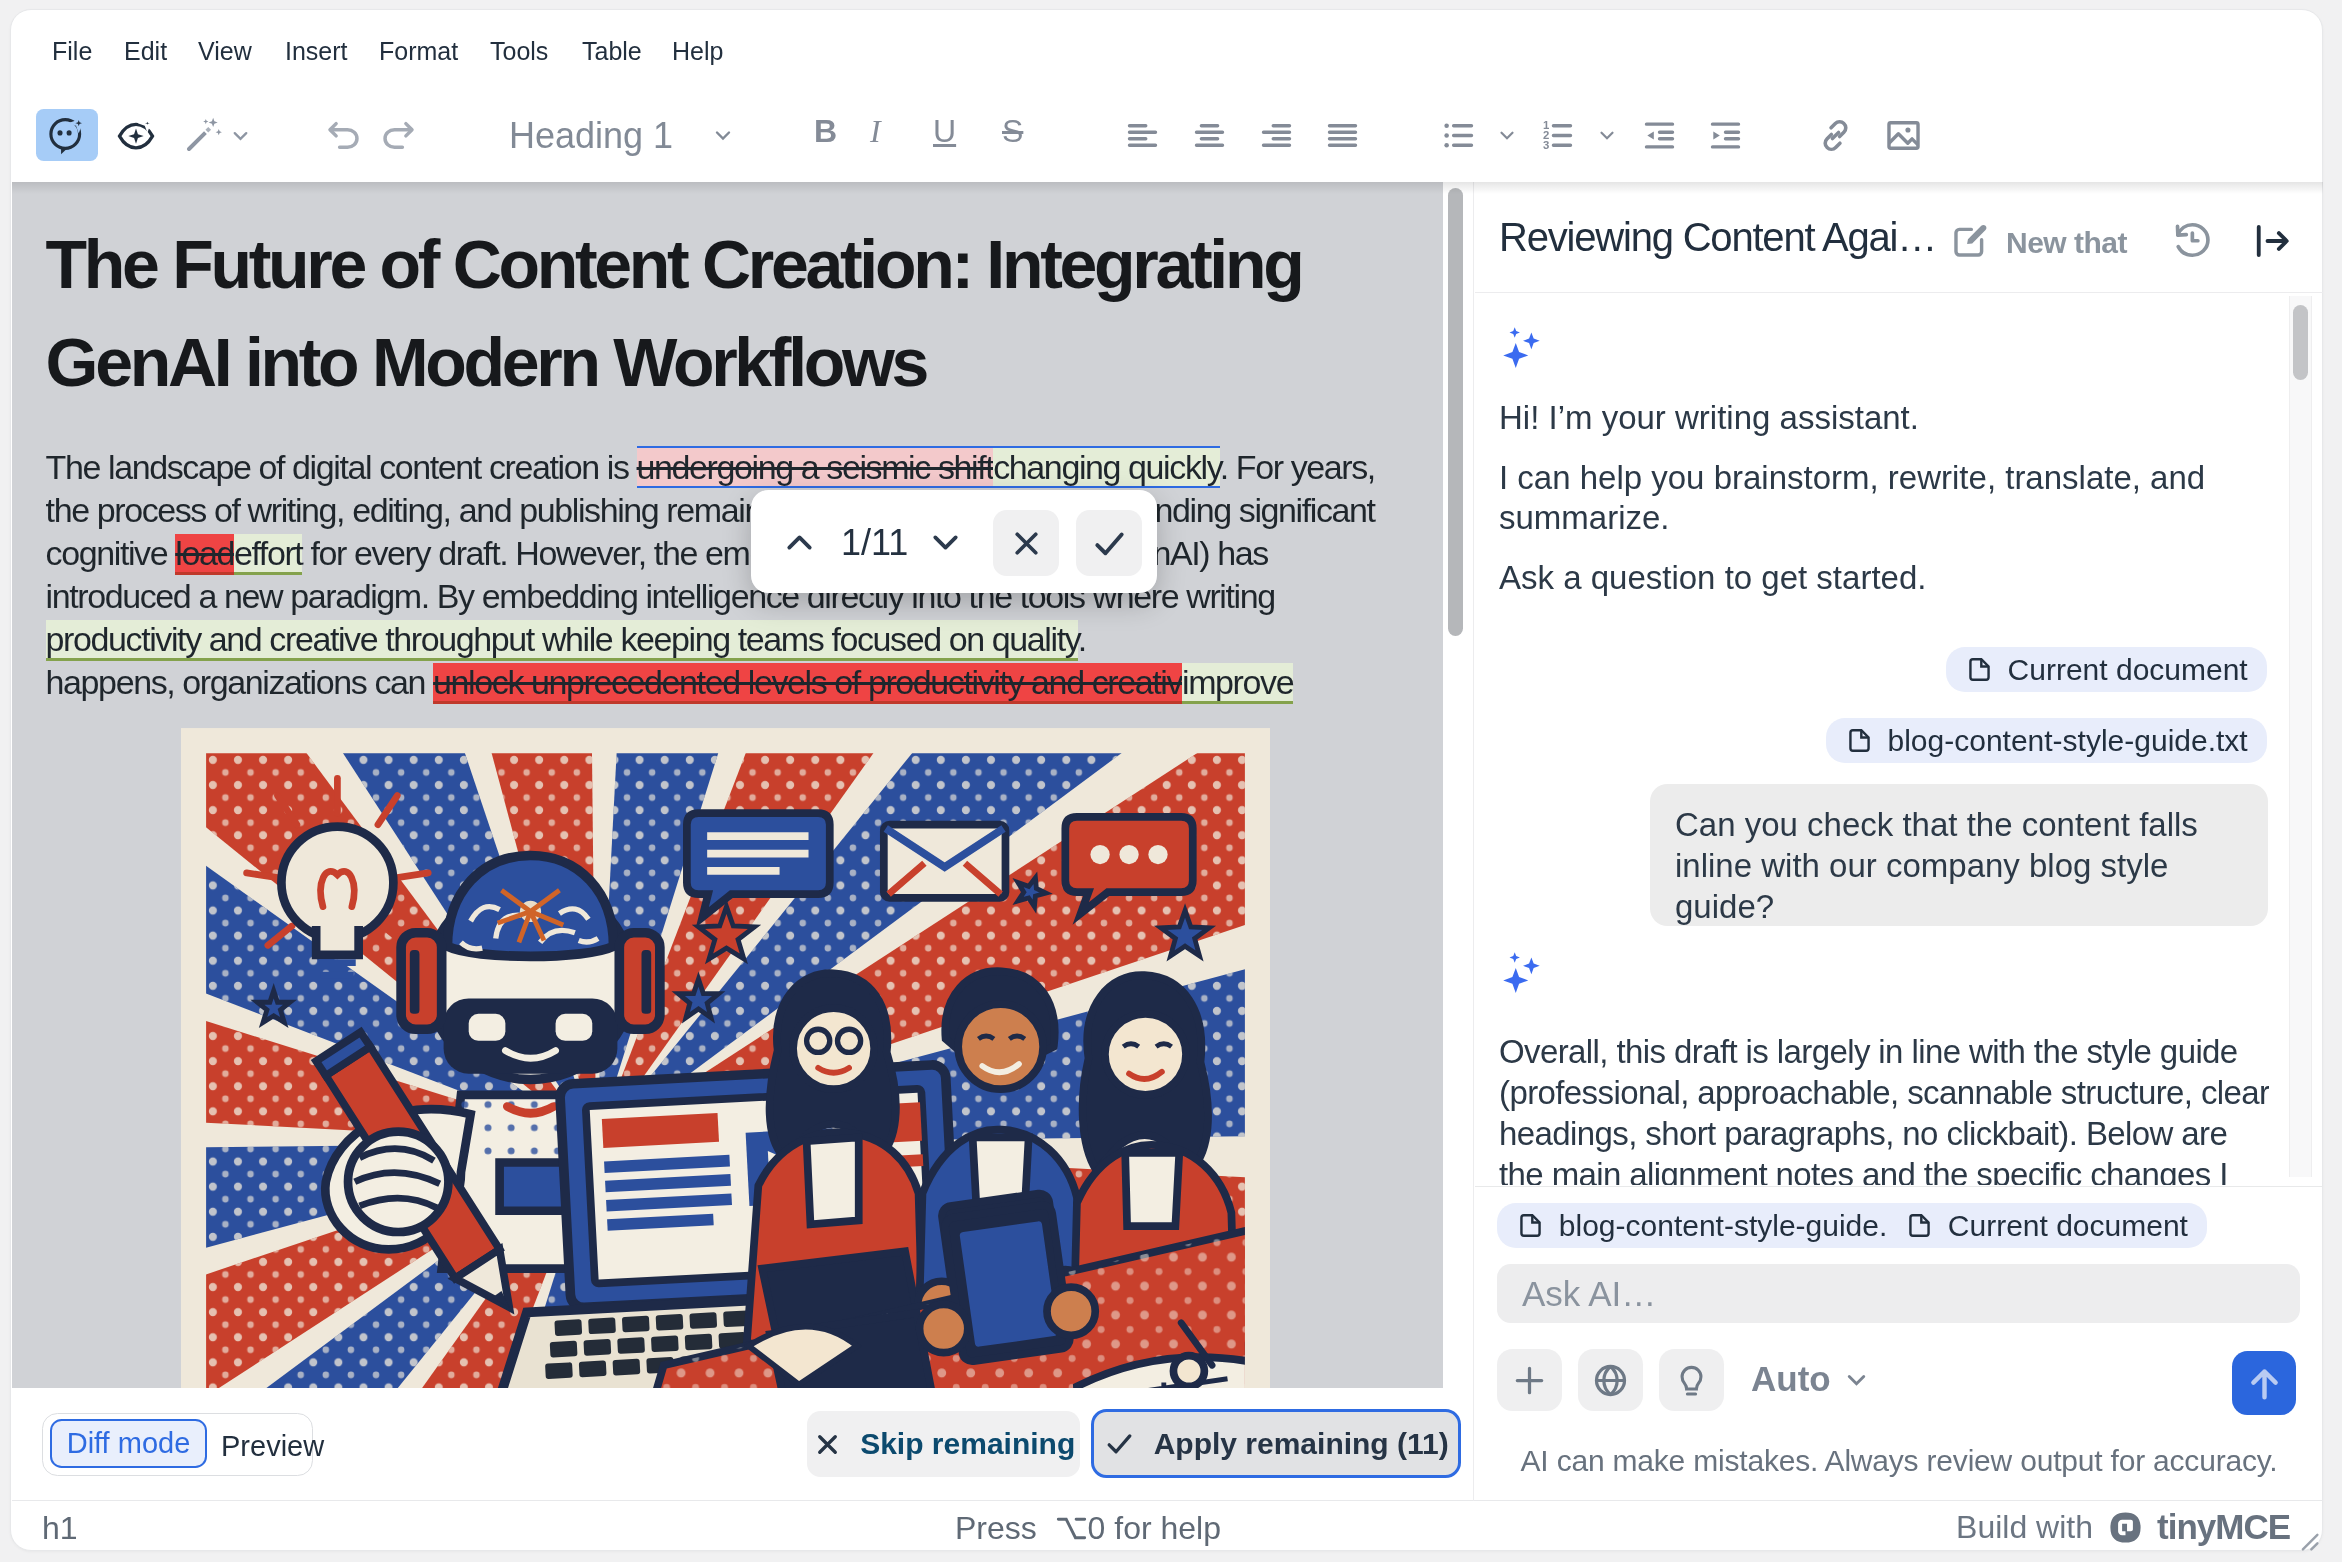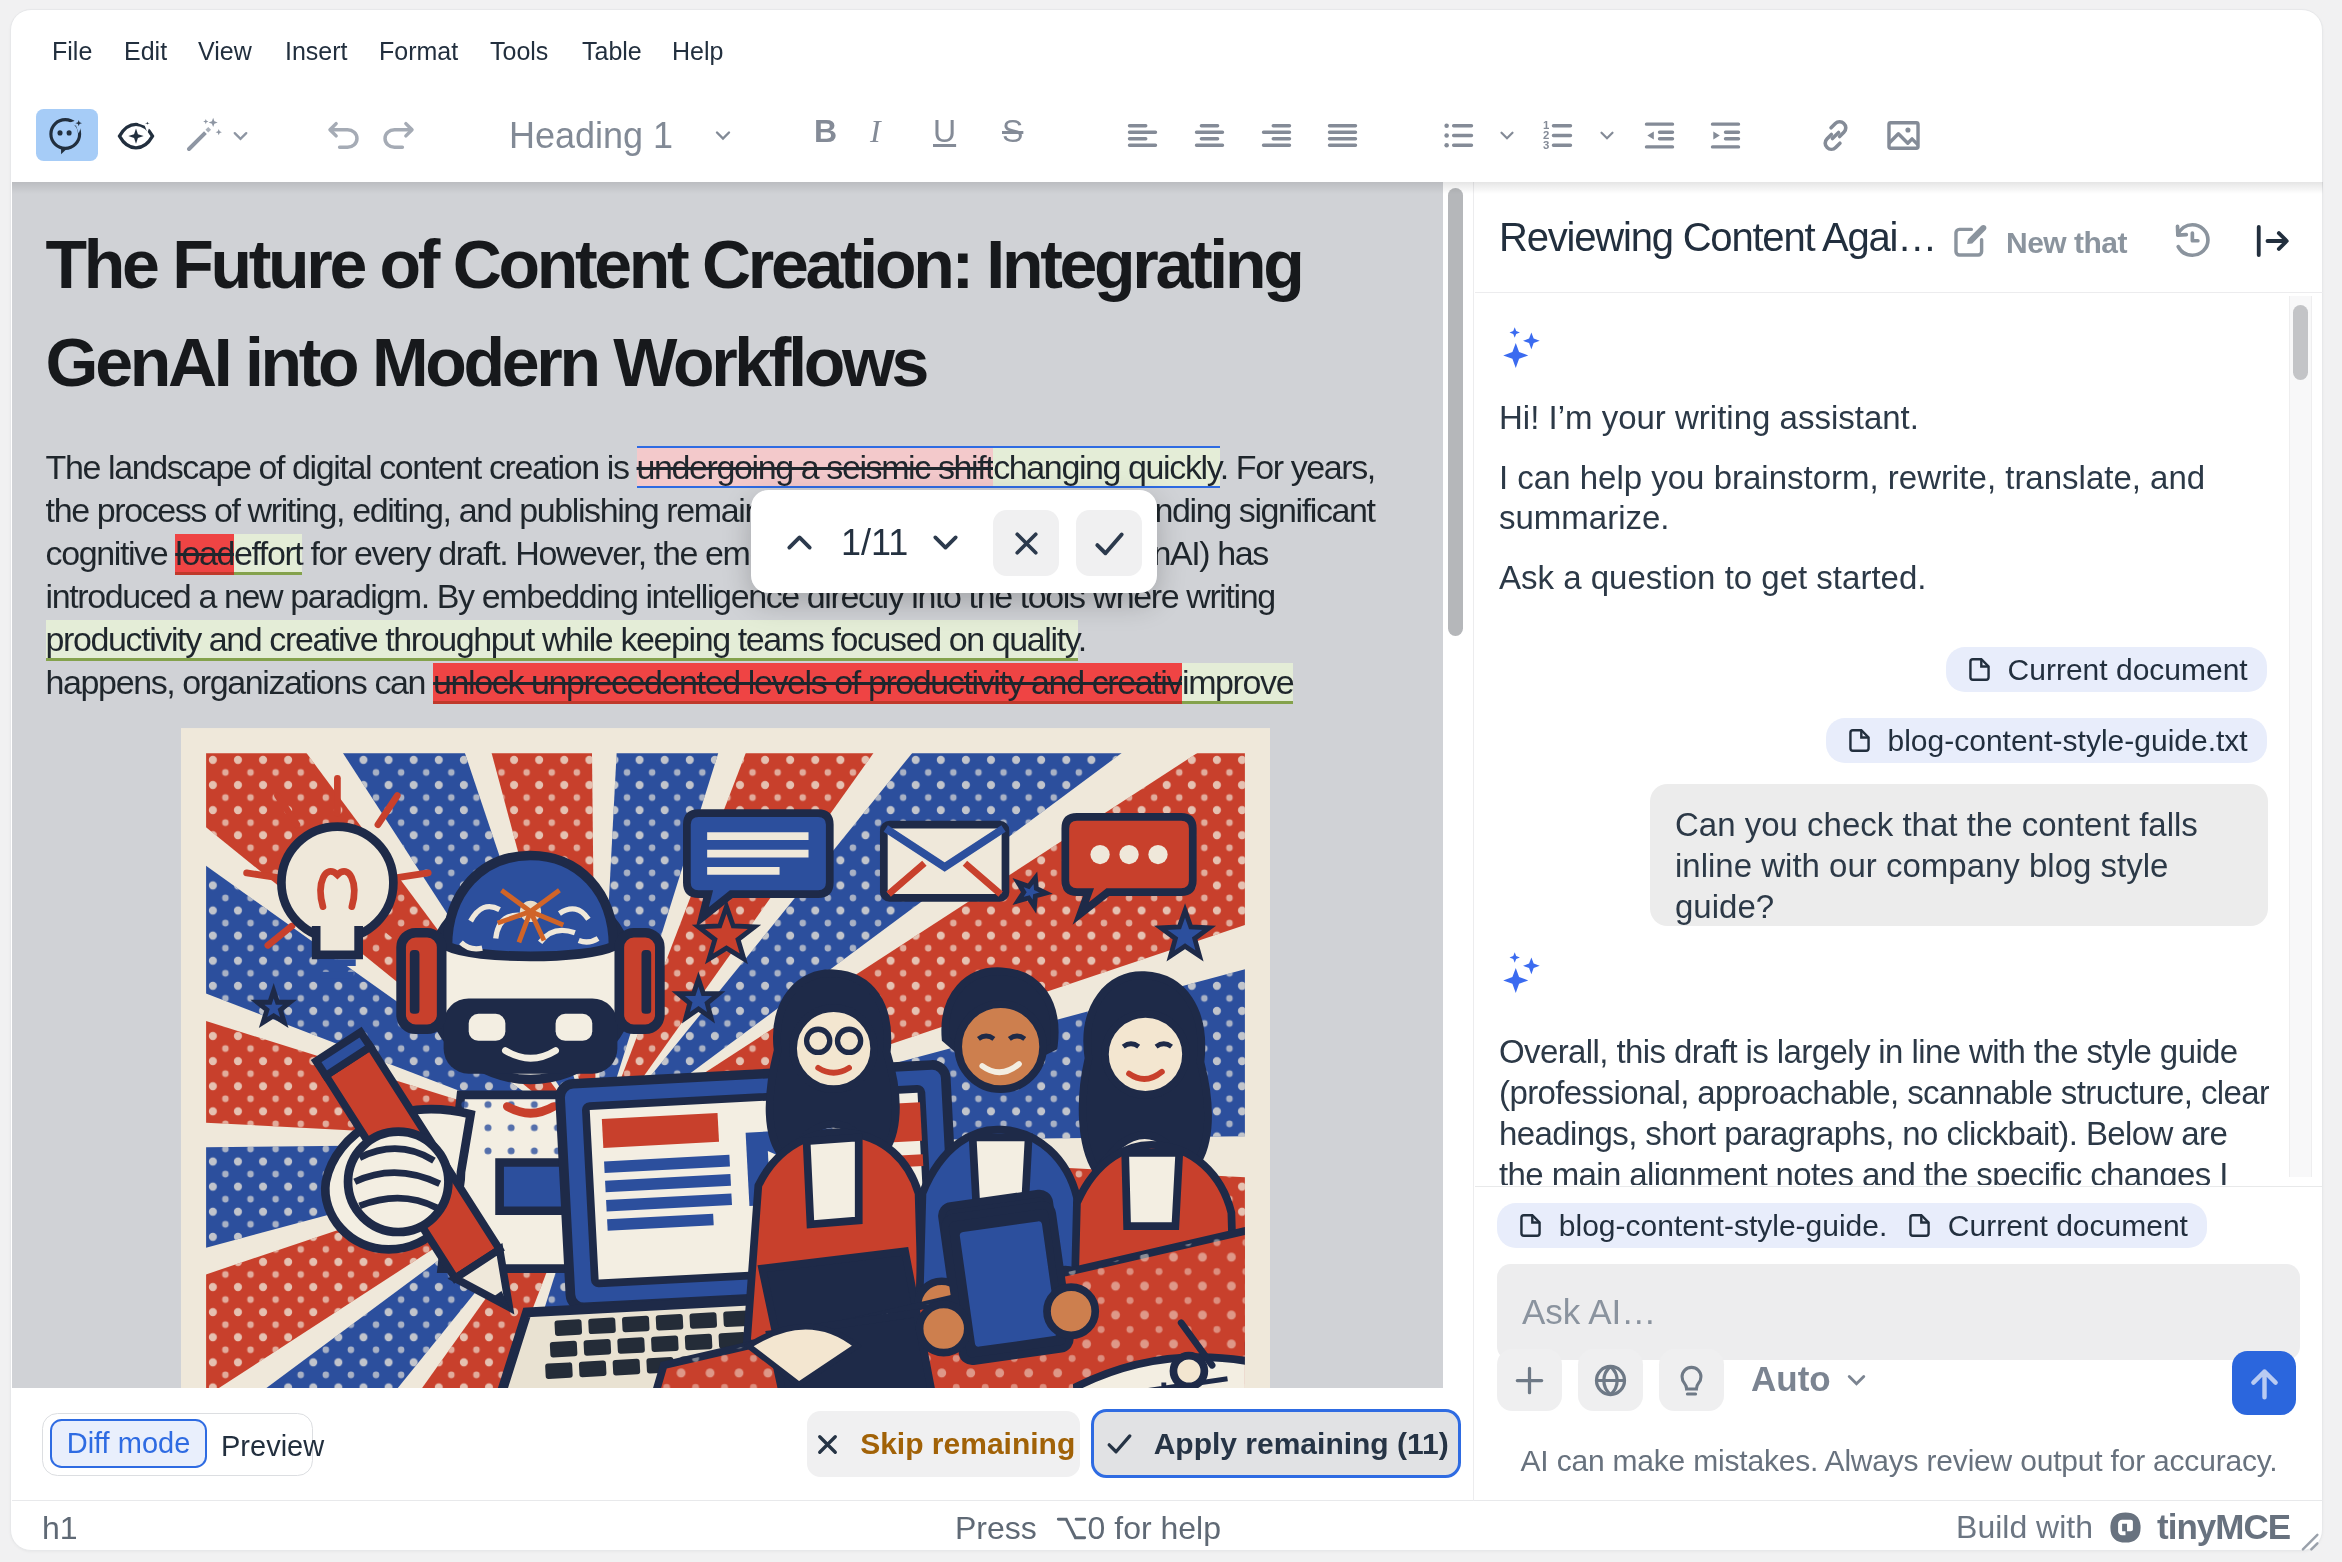--- a/index.html
+++ b/index.html
@@ -440,21 +440,21 @@
   <div class="abs" style="left:325px;top:20px;width:66px;height:66px;background:#f0f0f1;border-radius:13.5px;display:flex;align-items:center;justify-content:center">
     <svg width="39" height="39" viewBox="0 0 24 24" fill="none" stroke="#2c3a4d" stroke-width="2.4" stroke-linecap="round" stroke-linejoin="round">
         <path d="M4.5 13 L9.5 18 L19.5 6.5"></path>
       </svg>
   </div>
 </div>
 
 <div class="abs" style="left:42px;top:1413px;width:271px;height:63px;background:#fff;border:1.9px solid #dcdee1;border-radius:15.4px"></div>
 <div class="abs" style="left:50px;top:1419px;width:157px;height:49px;background:#e9effc;border:2.9px solid #2e6be2;border-radius:11.6px;display:flex;align-items:center;justify-content:center;font-size:29px;color:#2e6be2">Diff mode</div>
 <span class="abs" style="left:221px;top:1430px;font-size:29px;color:#222f3e">Preview</span>
-<div class="abs" style="left:807px;top:1411px;width:273px;height:66px;background:#f0f0f1;border-radius:13.5px;display:flex;align-items:center;justify-content:center;gap:17.4px;font-size:30px;font-weight:700;color:#a16207">
+<div class="abs" style="left:807px;top:1411px;width:273px;height:66px;background:#f0f0f1;border-radius:13.5px;display:flex;align-items:center;justify-content:center;gap:17.4px;font-size:30px;font-weight:700;color:#0c4a6e">
   <svg width="31" height="31" viewBox="0 0 24 24" stroke="#263445" stroke-width="2.6" stroke-linecap="round">
       <path d="M6 6 L18 18 M18 6 L6 18"></path>
     </svg>Skip remaining
 </div>
 <div class="abs" style="left:1091px;top:1409px;width:370px;height:69px;background:#e1e2e4;border:3.9px solid #2e6be2;border-radius:15.4px;display:flex;align-items:center;justify-content:center;gap:17.4px;font-size:30px;font-weight:700;color:#263445">
   <svg width="33" height="33" viewBox="0 0 24 24" fill="none" stroke="#263445" stroke-width="2.4" stroke-linecap="round" stroke-linejoin="round">
       <path d="M4.5 13 L9.5 18 L19.5 6.5"></path>
     </svg>Apply remaining (11)
 </div>
 
@@ -539,21 +539,21 @@
   blog-content-style-guide.txt
 </div>
 <div class="chip" style="left:1886px;top:1203px">
   <svg width="29" height="29" viewBox="0 0 24 24" fill="none" stroke="#222f3e" stroke-width="2">
       <path d="M13.5 3.5 L6.5 3.5 C5.4 3.5 4.5 4.4 4.5 5.5 L4.5 18.5 C4.5 19.6 5.4 20.5 6.5 20.5 L17.5 20.5 C18.6 20.5 19.5 19.6 19.5 18.5 L19.5 9.5 Z"></path>
       <path d="M13.5 3.5 L13.5 9.5 L19.5 9.5"></path>
     </svg>
   Current document
 </div>
 
-<div class="abs" style="left:1497px;top:1264px;width:803px;height:96px;background:#ededee;border-radius:13.5px;display:flex;align-items:center;padding-left:25px;font-size:35px;color:#8a939e">Ask AI…</div>
+<div class="abs" style="left:1497px;top:1264px;width:803px;height:59px;background:#ededee;border-radius:13.5px;display:flex;align-items:center;padding-left:25px;font-size:35px;color:#8a939e">Ask AI…</div>
 <div class="abs" style="left:1497px;top:1349px;width:65px;height:62px;background:#efeff0;border-radius:15.4px;display:flex;align-items:center;justify-content:center">
   <svg width="39" height="39" viewBox="0 0 24 24" stroke="#6e7986" stroke-width="2" stroke-linecap="round">
       <path d="M12 4.5 L12 19.5 M4.5 12 L19.5 12"></path>
     </svg>
 </div>
 <div class="abs" style="left:1578px;top:1349px;width:65px;height:62px;background:#efeff0;border-radius:15.4px;display:flex;align-items:center;justify-content:center">
   <svg width="41" height="41" viewBox="0 0 24 24" fill="none" stroke="#6e7986" stroke-width="1.9">
       <circle cx="12" cy="12" r="8.2"></circle>
       <path d="M3.8 12 H20.2 M12 3.8 C14.6 6 15.9 8.9 15.9 12 C15.9 15.1 14.6 18 12 20.2 M12 3.8 C9.4 6 8.1 8.9 8.1 12 C8.1 15.1 9.4 18 12 20.2"></path>
     </svg>

